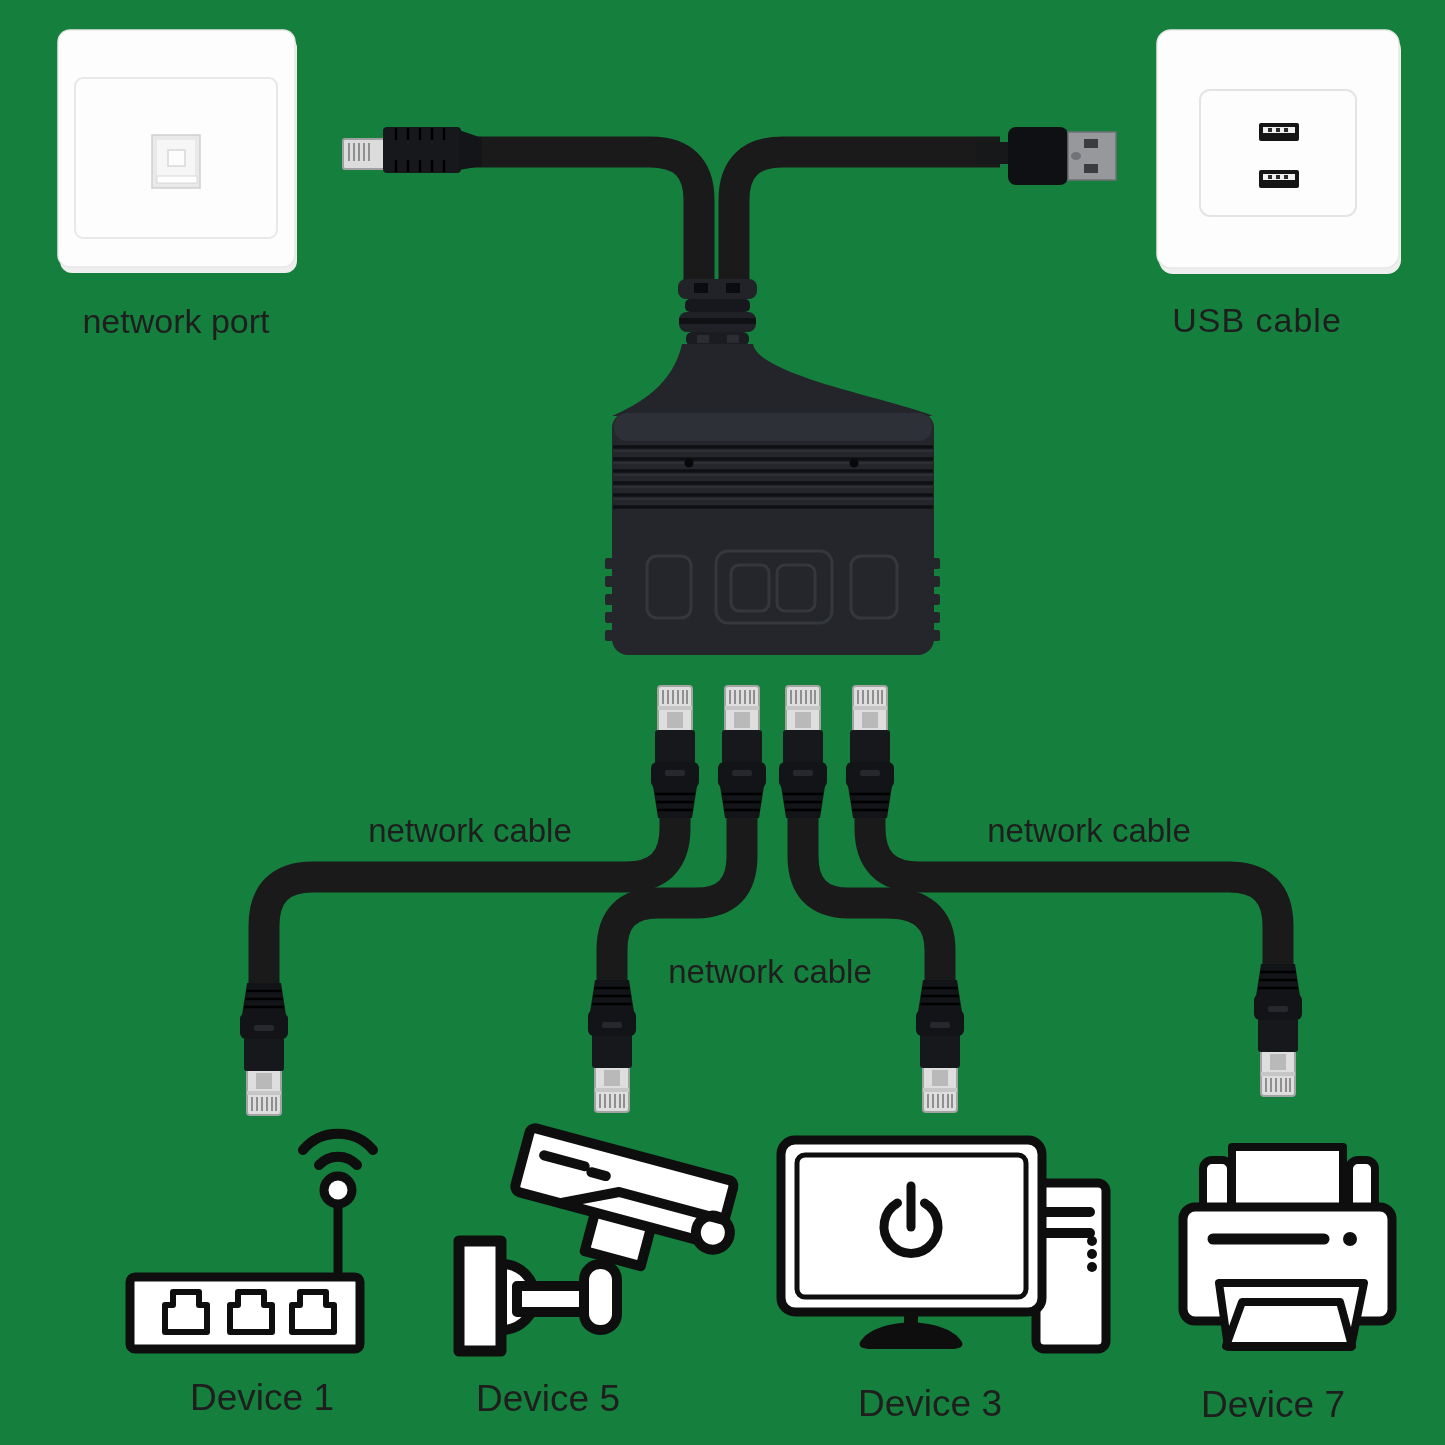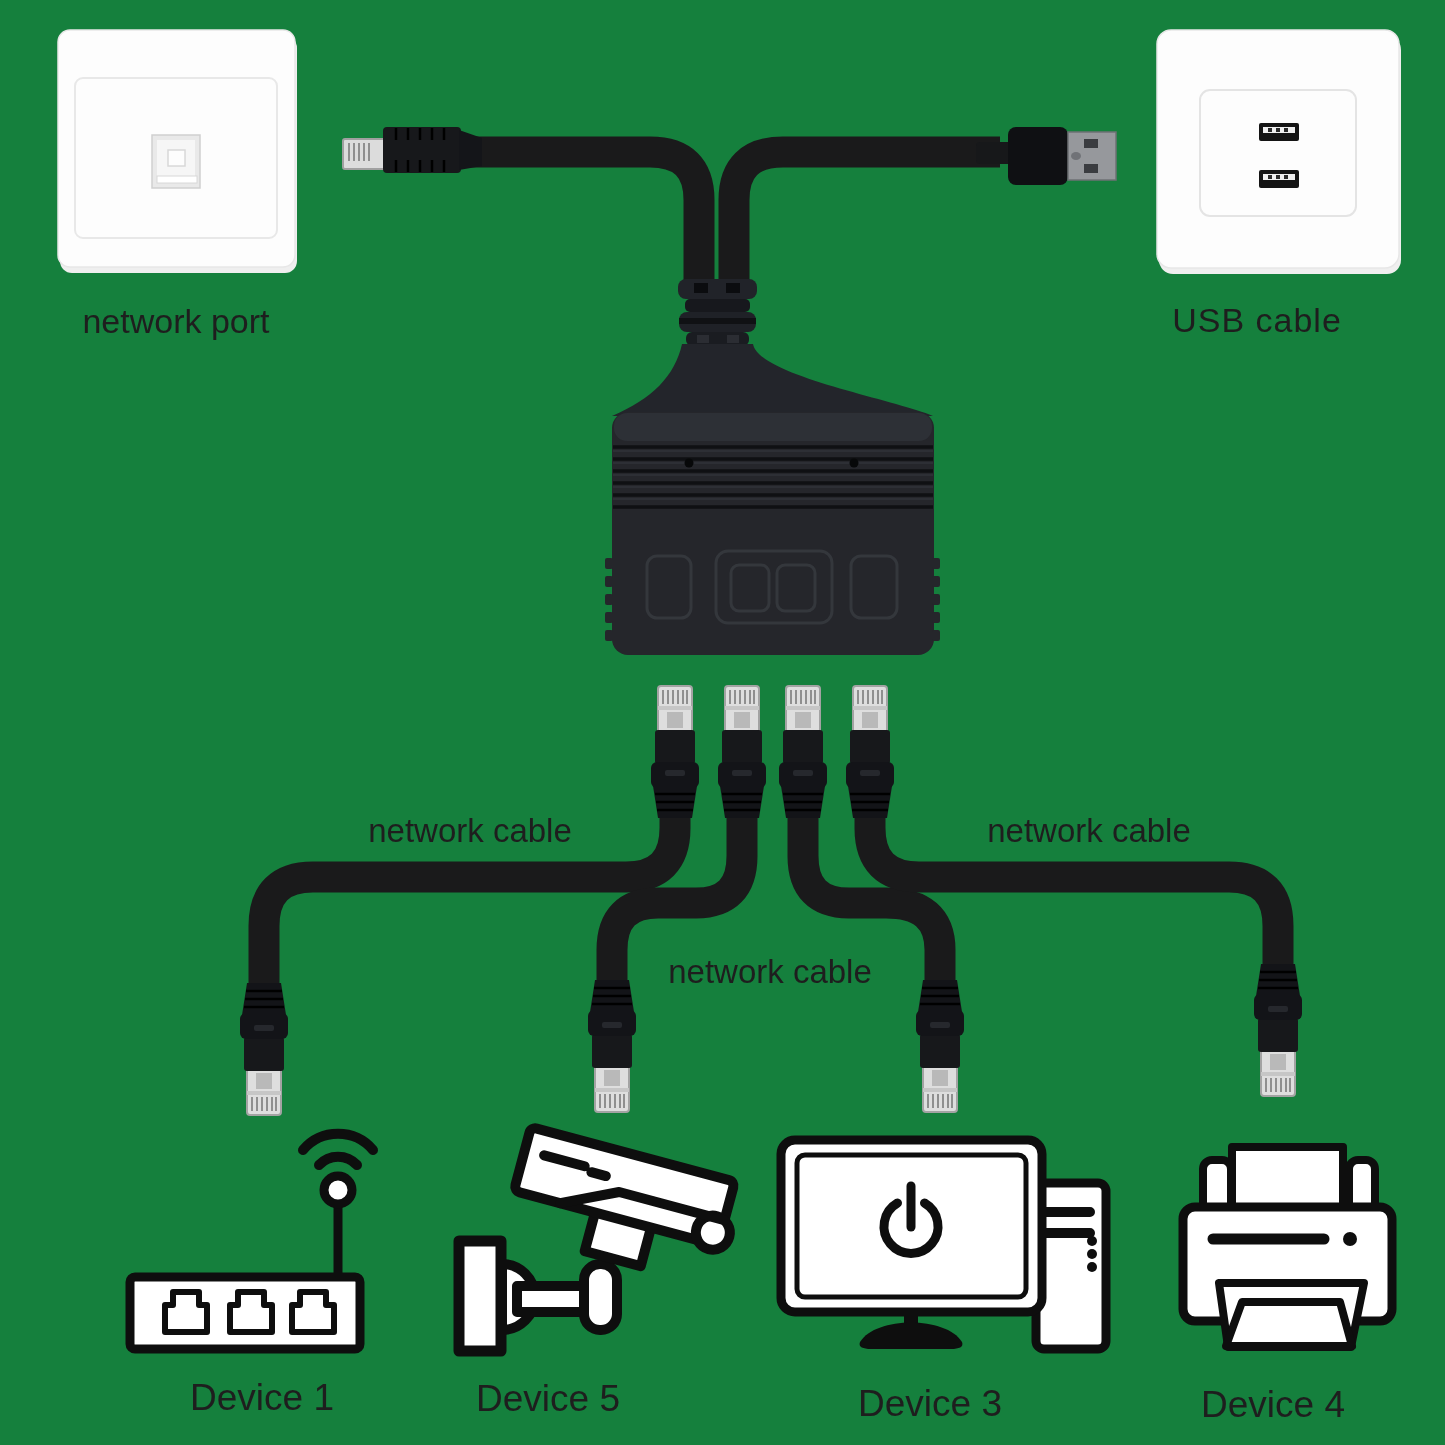--- a/index.html
+++ b/index.html
@@ -198,15 +198,15 @@
 </svg>
 
 <div class="lbl lbl-port" style="left:176px;  top:302px;">network port</div>
 <div class="lbl lbl-port" style="left:1257px; top:301px; letter-spacing:1px;">USB cable</div>
 <div class="lbl lbl-cable" style="left:470px;  top:812px;">network cable</div>
 <div class="lbl lbl-cable" style="left:1089px; top:812px;">network cable</div>
 <div class="lbl lbl-cable" style="left:770px;  top:953px;">network cable</div>
 <div class="lbl lbl-device" style="left:262px;  top:1377px;">Device 1</div>
 <div class="lbl lbl-device" style="left:548px;  top:1378px;">Device 5</div>
 <div class="lbl lbl-device" style="left:906px;  top:1383px;margin-left:24px;">Device 3</div>
-<div class="lbl lbl-device" style="left:1273px; top:1384px;">Device 4</div>
+<div class="lbl lbl-device" style="left:1273px; top:1384px;">Device 7</div>
 
 </div>
 
 </body></html>

